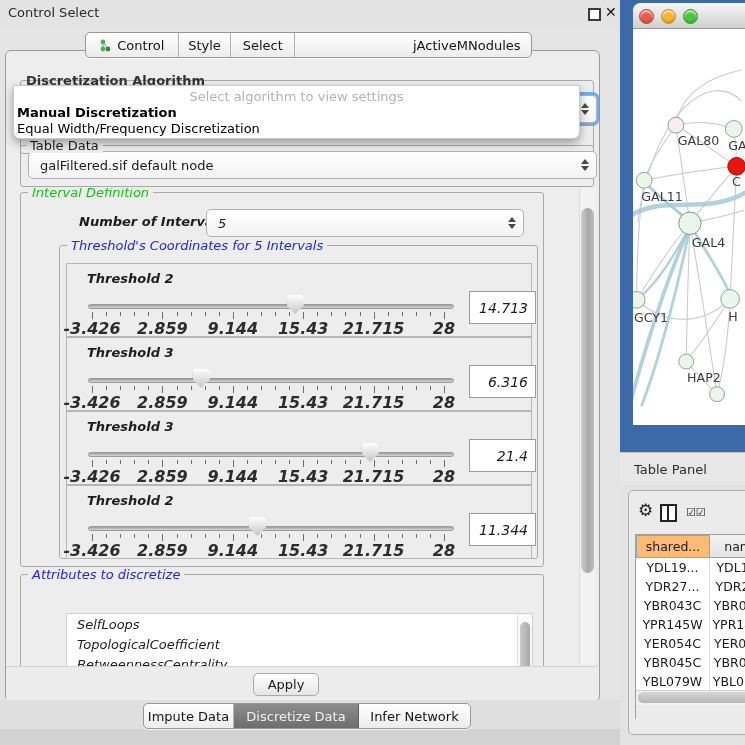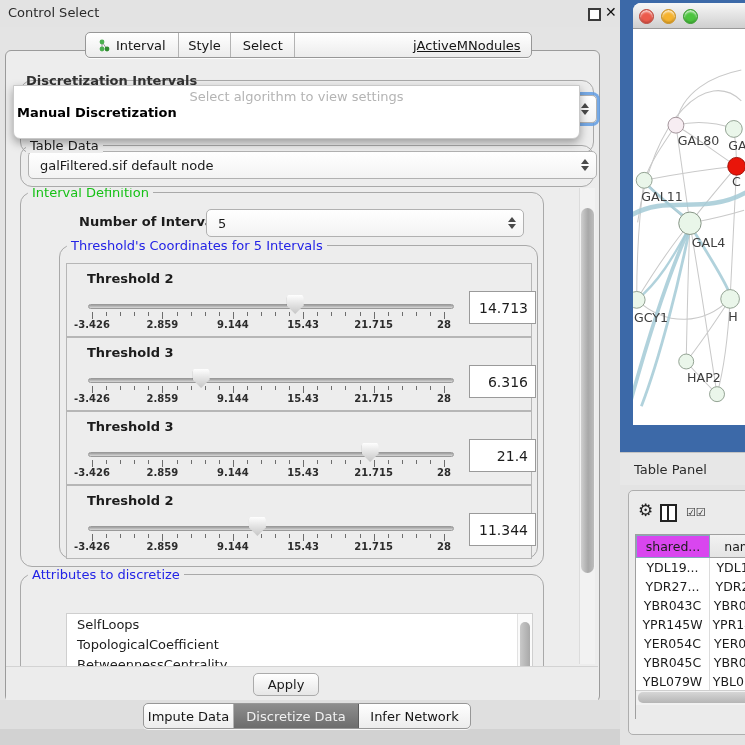--- a/index.html
+++ b/index.html
@@ -16,21 +16,21 @@
   .below-strip{left:0;top:700px;width:620px;height:45px;background:#dfdfdf;}
   .below-strip2{left:0;top:729px;width:620px;height:16px;background:#d2d2d2;}
 
   
   .seg-tabs{display:flex;height:24px;border:1px solid #979797;border-radius:5px;overflow:hidden;background:linear-gradient(#ffffff,#ececec);box-shadow:0 1px 0 rgba(255,255,255,.8);z-index:20;}
   .seg{display:flex;align-items:center;justify-content:center;gap:5px;color:#141414;border-right:1px solid #b3b3b3;white-space:nowrap;}
   .seg:last-child{border-right:none;}
   .seg.selected{background:linear-gradient(#8d8d8d,#6d6d6d);color:#f1f1f1;border-right-color:#5d5d5d;}
 
   
-  .group{position:absolute;border:1px solid #a9a9a9;border-radius:12px;}
+  .group{position:absolute;border:1px solid #a9a9a9;border-radius:3px;font-style:italic;}
   .gtitle{position:absolute;top:-8px;left:7px;background:#ededed;padding:0 4px;line-height:15px;white-space:nowrap;}
   .green{color:#16c116;} .blue{color:#2323e6;} .dark{color:#333;}
 
   
   .combo{position:absolute;background:linear-gradient(#ffffff,#f3f3f3);border:1px solid #b1b1b1;border-radius:5px;display:flex;align-items:center;padding-left:11px;color:#1a1a1a;}
   .arrows{position:absolute;right:7px;top:50%;transform:translateY(-50%);display:flex;flex-direction:column;gap:2px;}
   .ar-u{width:0;height:0;border-left:4px solid transparent;border-right:4px solid transparent;border-bottom:5px solid #4a4a4a;}
   .ar-d{width:0;height:0;border-left:4px solid transparent;border-right:4px solid transparent;border-top:5px solid #4a4a4a;}
   .focusring{box-shadow:0 0 0 3px rgba(96,156,227,.85);}
 
@@ -46,21 +46,21 @@
   .viewport{left:14px;top:188px;width:564px;height:478px;overflow:hidden;}
   .vsb-track{left:579px;top:188px;width:15px;height:476px;background:#f2f2f2;border-left:1px solid #dcdcdc;}
   .vsb-thumb{position:absolute;left:1px;width:13px;border-radius:7px;background:linear-gradient(90deg,#cfcfcf,#a8a8a8 55%,#bdbdbd);}
 
   
   .th-panel{position:absolute;left:6px;width:464px;height:72px;border:1px solid #b6b6b6;background:#ededed;}
   .th-title{position:absolute;left:20px;top:7px;font-weight:bold;}
   .track{position:absolute;left:21px;top:40px;width:366px;height:5px;border-radius:3px;background:linear-gradient(#9d9d9d,#d9d9d9);border:1px solid #9a9a9a;box-sizing:border-box;}
   .tick{position:absolute;top:48px;width:1px;background:#6d6d6d;}
   .tick.minor{height:4px;} .tick.major{height:7px;}
-  .tlab{position:absolute;top:55px;transform:translateX(-50%);font-size:10px;font-weight:bold;color:#2c2c2c;white-space:nowrap;}
+  .tlab{position:absolute;top:55px;transform:translateX(-50%);font-size:16px;font-weight:bold;color:#2c2c2c;white-space:nowrap;}
   .handle{position:absolute;top:31px;width:17px;height:19px;background:linear-gradient(#fefefe,#c6c6c6);clip-path:polygon(8% 0,92% 0,100% 14%,100% 55%,50% 100%,0 55%,0 14%);filter:drop-shadow(0 1px 1px rgba(0,0,0,.45));}
   .th-value{position:absolute;left:402px;top:27px;width:58px;height:31px;background:#fff;border:1px solid #9a9a9a;display:flex;align-items:center;justify-content:flex-end;padding-right:7px;font-size:14px;}
 
   
   .attr-list{position:absolute;left:45px;top:38px;width:465px;height:200px;background:#fff;border:1px solid #cfcfcf;}
   .attr-item{padding:3px 0 2px 10px;line-height:15px;}
   .list-sb{position:absolute;right:0;top:0;width:14px;height:100%;background:#fafafa;border-left:1px solid #e2e2e2;}
   .list-thumb{position:absolute;left:2px;top:8px;width:10px;height:120px;border-radius:5px;background:linear-gradient(90deg,#c9c9c9,#a9a9a9);}
 
   .apply-strip{left:6px;top:666px;width:592px;height:33px;background:#ececec;border-top:1px solid #d3d3d3;}
@@ -77,21 +77,21 @@
   .tp-header .t{position:absolute;left:14px;top:9px;color:#2b2b2b;}
   .tp-body{left:620px;top:485px;width:125px;height:260px;background:#e3e3e3;}
   .tp-inner{position:absolute;left:8px;top:5px;width:130px;height:243px;background:#ebebeb;border:1px solid #aeaeae;border-radius:5px;}
   .gear{position:absolute;left:9px;top:11px;font-size:17px;color:#222;line-height:17px;}
   .split-ic{position:absolute;left:31px;top:13px;width:13px;height:14px;border:2px solid #222;background:#fff;}
   .split-ic::after{content:"";position:absolute;left:5px;top:0;width:2px;height:100%;background:#222;}
   .checks{position:absolute;left:57px;top:15px;font-size:11px;color:#222;letter-spacing:0px;}
   .tbl{position:absolute;left:6px;top:43px;width:118px;height:184px;border-left:1px solid #9f9f9f;border-top:1px solid #9f9f9f;overflow:hidden;}
   .tbl-head{display:flex;height:23px;font-size:12.5px;}
   .hc{display:flex;align-items:center;justify-content:center;box-sizing:border-box;border-right:1px solid #9f9f9f;border-bottom:1px solid #9f9f9f;background:linear-gradient(#f2f2f2,#e4e4e4);}
-  .hc.hl{background:#d946ef;border:1px solid #85a9bc;}
+  .hc.hl{background:#fdba74;border:1px solid #85a9bc;}
   .tbl-rows{position:absolute;left:0;top:23px;width:100%;height:132px;overflow:hidden;background:#fff;}
   .trow{display:flex;height:19px;font-size:12.5px;background:#fff;}
   .tc{display:flex;align-items:center;overflow:hidden;white-space:nowrap;box-sizing:border-box;}
   .tc.c1{justify-content:center;border-right:1px solid #dcdcdc;}
   .tc.c2{justify-content:center;}
   .hsb{position:absolute;left:0;top:155px;width:100%;height:14px;background:#f1f1f1;border-top:1px solid #cfcfcf;}
   .hsb .th{position:absolute;left:2px;top:1px;width:112px;height:11px;border-radius:5px;background:linear-gradient(#d6d6d6,#b5b5b5);}
 </style>
 </head>
 <body>
@@ -110,58 +110,59 @@
 
   <div id="top-tabs" class="abs seg-tabs" style="left:85px;top:32px;width:445px;">
       <div class="seg" style="width: 92px;">
         <svg width="13" height="13">
           <line x1="4" y1="3" x2="9" y2="10" stroke="#9a9a9a"></line>
           <line x1="4" y1="3" x2="4" y2="10" stroke="#9a9a9a"></line>
           <circle cx="4" cy="3" r="2.4" fill="#4caf50"></circle>
           <circle cx="4" cy="10" r="2.4" fill="#4caf50"></circle>
           <circle cx="9" cy="10" r="2.4" fill="#2e8b2e"></circle>
         </svg>
-        <span>Interval</span>
+        <span>Control</span>
       </div>
       <div class="seg" style="width: 52px;">
         <span>Style</span>
       </div>
       <div class="seg" style="width: 63px;">
         <span>Select</span>
       </div>
       <div class="seg selected" style="width: 107px; margin-top: 34px;">
         <span>Cyni Toolbox</span>
       </div>
-      <div class="seg" style="width: 129px; text-decoration: underline;">
+      <div class="seg" style="width: 129px;">
         <span>jActiveMNodules</span>
       </div>
     </div>
 
   <div class="group" style="left:20px;top:80px;width:572px;height:72px;"></div>
-  <div class="cliptitle dark">Discretization Intervals</div>
+  <div class="cliptitle dark">Discretization Algorithm</div>
   <div class="combo focusring" style="left:28px;top:95px;width:556px;height:26px;z-index:5;">
     <span class="arrows">
         <span class="ar-u"></span>
         <span class="ar-d"></span>
       </span>
   </div>
 
   <div class="group" style="left:20px;top:145px;width:572px;height:40px;"></div>
   <div class="abs" style="left:26px;top:138px;background:#ededed;padding:0 4px;z-index:2;">Table Data</div>
   <div class="combo" style="left:28px;top:151px;width:556px;height:26px;">
     <span>galFiltered.sif default node</span>
     <span class="arrows">
         <span class="ar-u"></span>
         <span class="ar-d"></span>
       </span>
   </div>
 
   <div class="abs popup">
     <div class="hint">Select algorithm to view settings</div>
     <div class="it" style="top:19px;font-weight:bold;">Manual Discretization</div>
+    <div class="it" style="top:35px;">Equal Width/Frequency Discretization</div>
   </div>
 
   <div class="abs viewport">
 
     <div class="group" style="left:6px;top:4px;width:522px;height:373px;">
       <div class="gtitle green">Interval Definition</div>
       <div class="abs" style="left:58px;top:21px;font-weight:bold;">Number of Intervals</div>
       <div class="combo" style="left:185px;top:16px;width:305px;height:26px;">
         <span>5</span>
         <span class="arrows">

